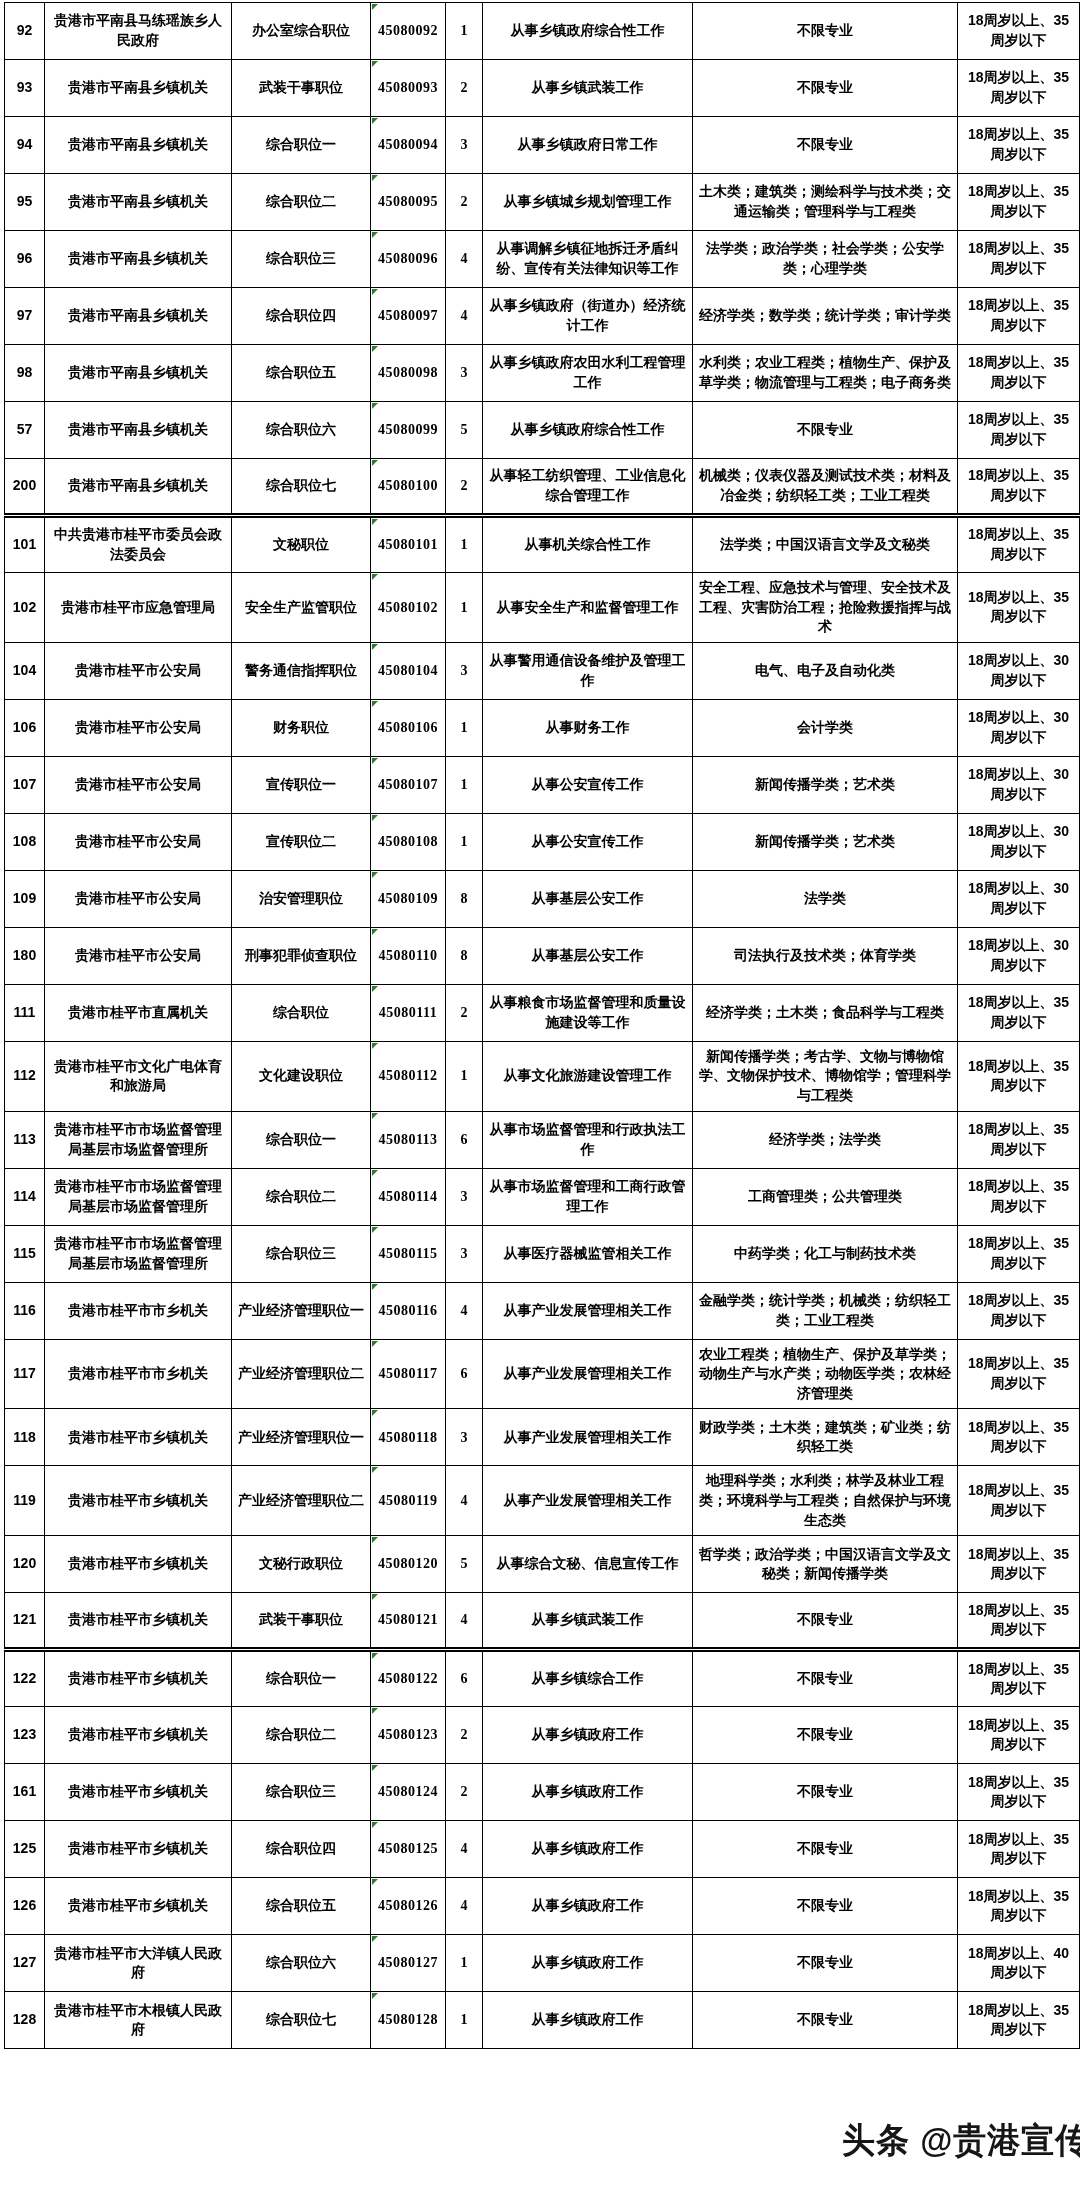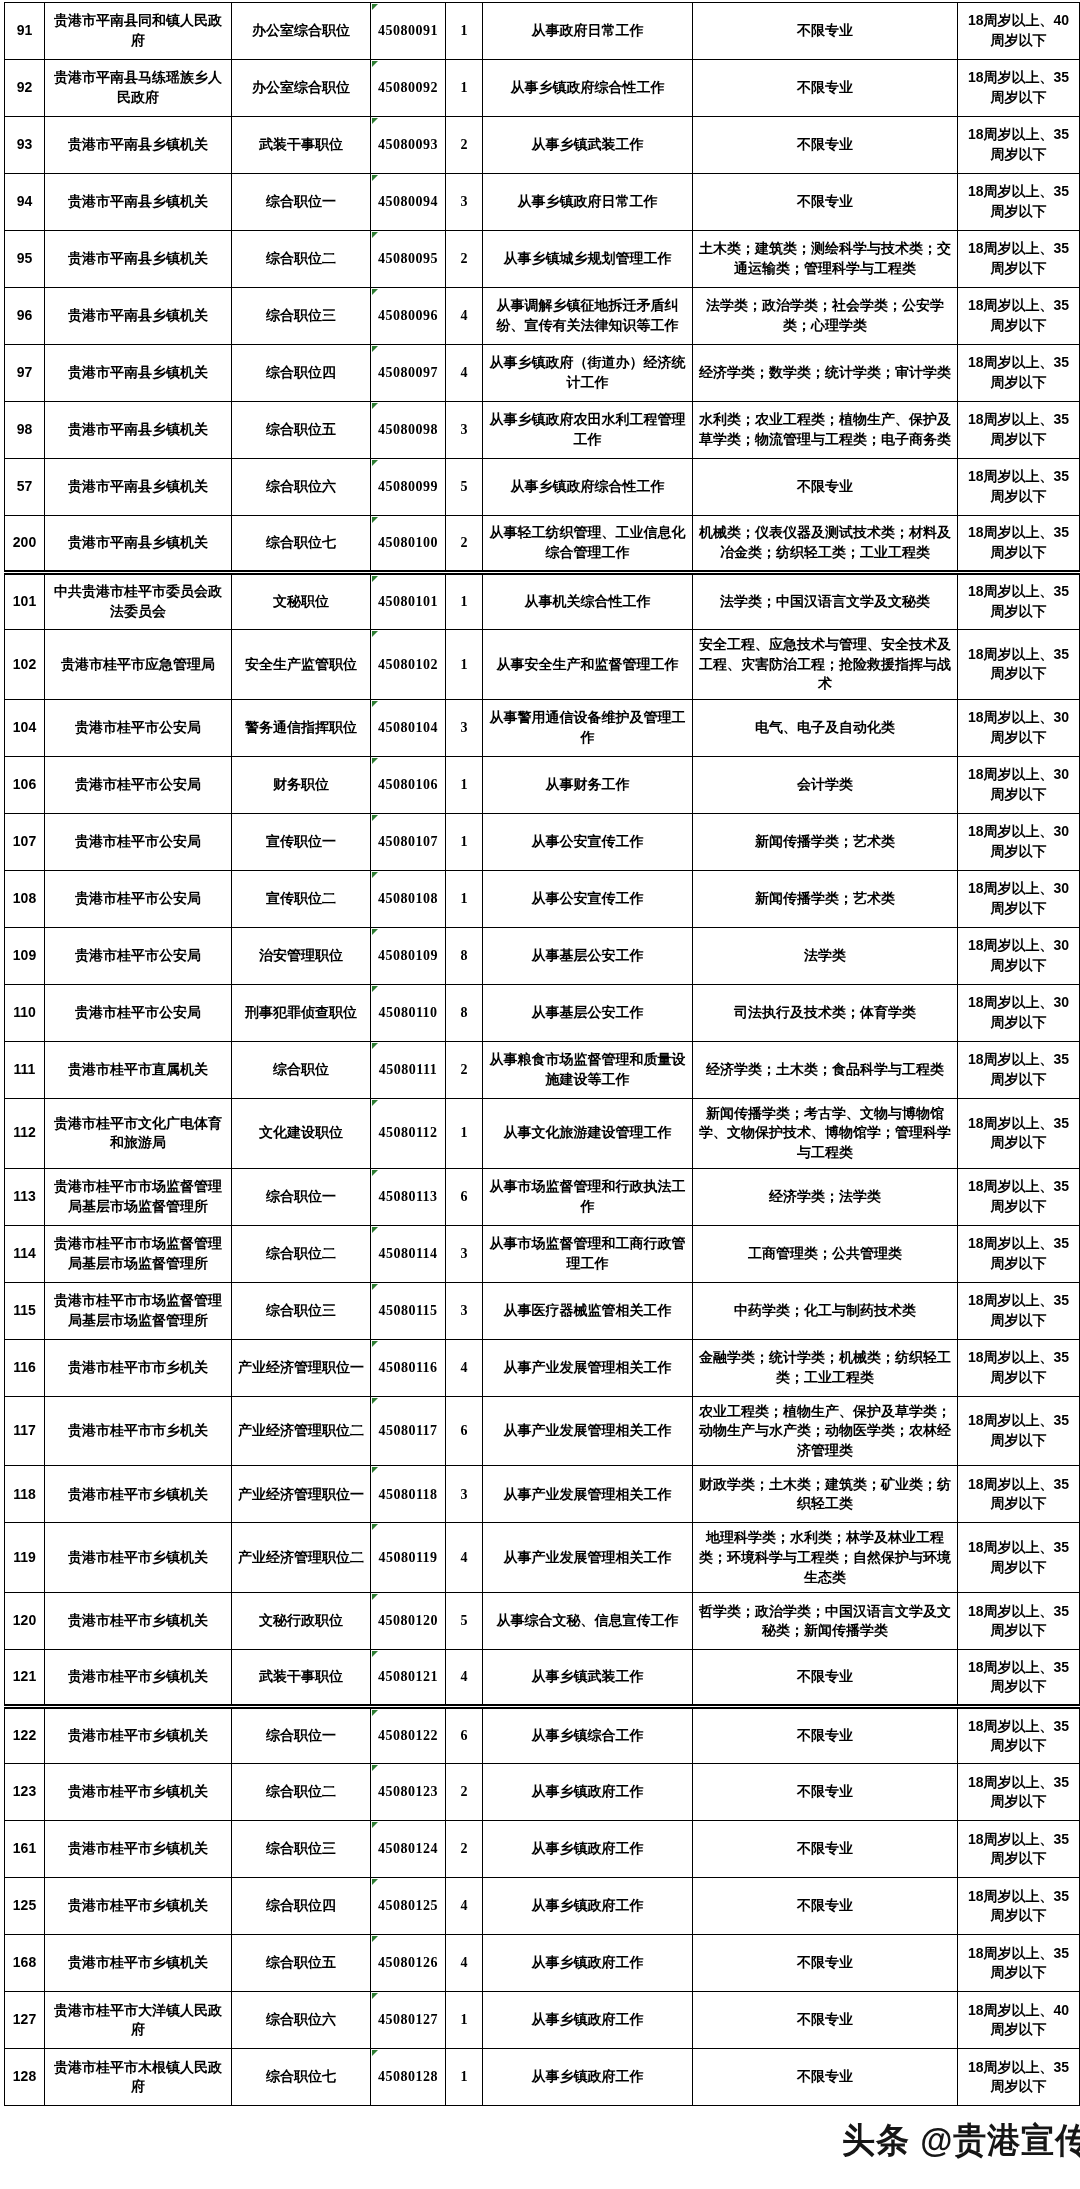--- a/index.html
+++ b/index.html
@@ -65,30 +65,20 @@
         <col style="width:187px">
         <col style="width:139px">
       <col style="width:75px">
         <col style="width:37px">
         <col style="width:210px">
       <col style="width:265px">
         <col style="width:122px">
     </colgroup>
     <tbody>
         <tr>
-      <td class="col-no">91</td>
-      <td class="col-org">贵港市平南县同和镇人民政府</td>
-      <td class="col-pos">办公室综合职位</td>
-      <td class="col-code">45080091<span class="tri"></span></td>
-      <td class="col-count">1</td>
-      <td class="col-duty">从事政府日常工作</td>
-      <td class="col-majors">不限专业</td>
-      <td class="col-age">18周岁以上、40周岁以下</td>
-    </tr>
-        <tr>
       <td class="col-no">92</td>
       <td class="col-org">贵港市平南县马练瑶族乡人民政府</td>
       <td class="col-pos">办公室综合职位</td>
       <td class="col-code">45080092<span class="tri"></span></td>
       <td class="col-count">1</td>
       <td class="col-duty">从事乡镇政府综合性工作</td>
       <td class="col-majors">不限专业</td>
       <td class="col-age">18周岁以上、35周岁以下</td>
     </tr>
         <tr>
@@ -235,21 +225,21 @@
       <td class="col-no">109</td>
       <td class="col-org">贵港市桂平市公安局</td>
       <td class="col-pos">治安管理职位</td>
       <td class="col-code">45080109<span class="tri"></span></td>
       <td class="col-count">8</td>
       <td class="col-duty">从事基层公安工作</td>
       <td class="col-majors">法学类</td>
       <td class="col-age">18周岁以上、30周岁以下</td>
     </tr>
         <tr>
-      <td class="col-no">110</td>
+      <td class="col-no">180</td>
       <td class="col-org">贵港市桂平市公安局</td>
       <td class="col-pos">刑事犯罪侦查职位</td>
       <td class="col-code">45080110<span class="tri"></span></td>
       <td class="col-count">8</td>
       <td class="col-duty">从事基层公安工作</td>
       <td class="col-majors">司法执行及技术类；体育学类</td>
       <td class="col-age">18周岁以上、30周岁以下</td>
     </tr>
         <tr>
       <td class="col-no">111</td>
@@ -395,21 +385,21 @@
       <td class="col-no">125</td>
       <td class="col-org">贵港市桂平市乡镇机关</td>
       <td class="col-pos">综合职位四</td>
       <td class="col-code">45080125<span class="tri"></span></td>
       <td class="col-count">4</td>
       <td class="col-duty">从事乡镇政府工作</td>
       <td class="col-majors">不限专业</td>
       <td class="col-age">18周岁以上、35周岁以下</td>
     </tr>
         <tr>
-      <td class="col-no">168</td>
+      <td class="col-no">126</td>
       <td class="col-org">贵港市桂平市乡镇机关</td>
       <td class="col-pos">综合职位五</td>
       <td class="col-code">45080126<span class="tri"></span></td>
       <td class="col-count">4</td>
       <td class="col-duty">从事乡镇政府工作</td>
       <td class="col-majors">不限专业</td>
       <td class="col-age">18周岁以上、35周岁以下</td>
     </tr>
         <tr>
       <td class="col-no">127</td>

